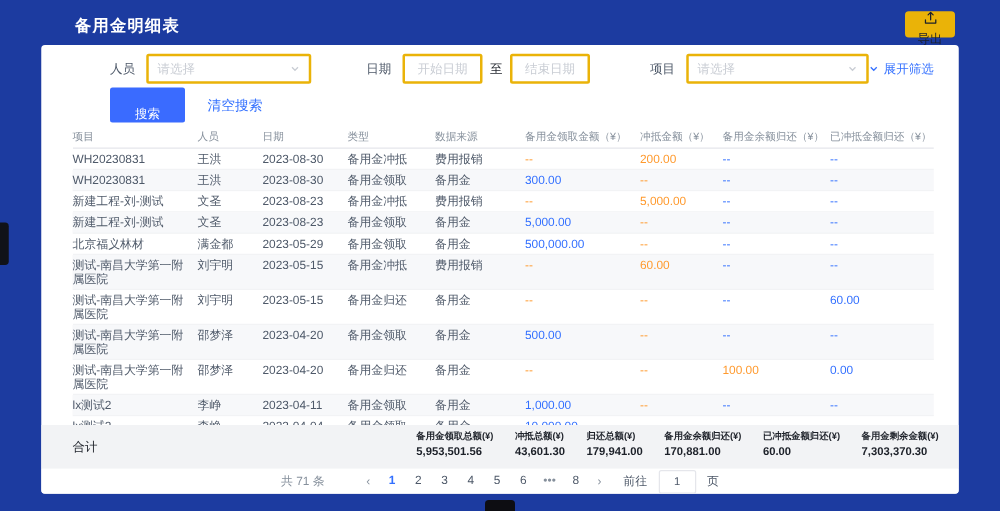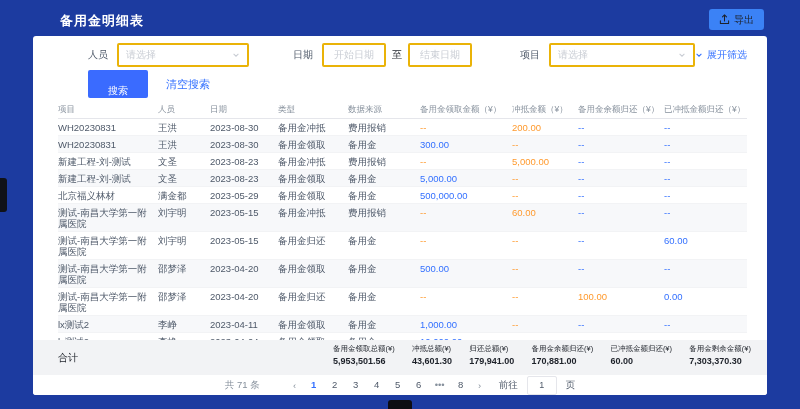--- a/index.html
+++ b/index.html
@@ -2,22 +2,22 @@
 <html><head>
 <meta charset="utf-8">
 <style>
   html,body{margin:0;padding:0;}
   body{width:800px;height:409px;background:#1c3ba0;font-family:"Liberation Sans","DejaVu Sans",sans-serif;overflow:hidden;}
   .screen{position:relative;width:800px;height:409px;background:#1c3ba0;overflow:hidden;}
 
   
   .topbar{position:absolute;top:0;left:0;right:0;height:36px;}
   .page-title{position:absolute;left:60px;top:12px;color:#ffffff;font-size:13px;font-weight:700;letter-spacing:1px;}
-  .export-btn{position:absolute;right:36px;top:9px;height:21px;background:#3b82f6;border:none;border-radius:3px;
-    padding:0 10px;display:flex;align-items:center;gap:4px;font-size:10px;color:#1d2129;cursor:pointer;}
+  .export-btn{position:absolute;right:36px;top:9px;height:21px;background:#eab308;border:none;border-radius:3px;
+    padding:0 10px;display:flex;align-items:center;gap:4px;font-size:10px;color:#1d2129;cursor:pointer;flex-direction:column;}
 
   
   .card{position:absolute;left:33px;right:33px;top:36px;bottom:14px;background:#ffffff;border-radius:3px;overflow:hidden;}
 
   
   .filters{display:flex;align-items:center;margin:8px 20px 0 55px;height:22px;}
   .flabel{font-size:10px;color:#4e5969;margin-right:9px;white-space:nowrap;}
   .fbox{height:20px;border:2px solid #eab308;border-radius:2px;background:#fff;display:flex;align-items:center;
     justify-content:space-between;padding:0 7px;font-size:10px;color:#c9cdd4;cursor:pointer;}
   .ph{color:#c9cdd4;}
@@ -43,21 +43,21 @@
   .trow.alt{background:#f7f8fa;}
   .td{font-size:9.5px;line-height:11px;color:#4e5969;padding:3px 6px 3px 0;word-break:break-all;}
   .amt-blue{color:#3370ff;}
   .amt-orange{color:#ff9a2e;}
 
   
   .summary{position:absolute;left:0;right:0;bottom:20px;height:35px;background:#f2f3f5;display:flex;align-items:center;z-index:3;}
   .sum-label{margin-left:25px;font-size:10px;font-weight:400;color:#1d2129;}
   .stats{position:absolute;left:300px;right:16px;top:4px;display:flex;justify-content:space-between;}
   .stat{white-space:nowrap;flex-shrink:0;}
-  .stat-label{font-size:7.5px;font-weight:400;color:#1d2129;}
+  .stat-label{font-size:7.5px;font-weight:700;color:#1d2129;}
   .stat-value{font-size:9px;font-weight:700;color:#1d2129;margin-top:2px;}
 
   
   .pager{position:absolute;left:0;right:0;bottom:0;height:20px;background:#fff;display:flex;align-items:center;
     justify-content:center;gap:5px;font-size:9.5px;color:#4e5969;z-index:3;}
   .pager-total{color:#86909c;margin-right:24px;}
   .page{min-width:16px;height:16px;line-height:16px;text-align:center;cursor:pointer;border-radius:2px;}
   .page.active{color:#3370ff;font-weight:700;}
   .page.dots{color:#86909c;cursor:default;}
   .arrow{color:#86909c;cursor:pointer;min-width:12px;text-align:center;}

